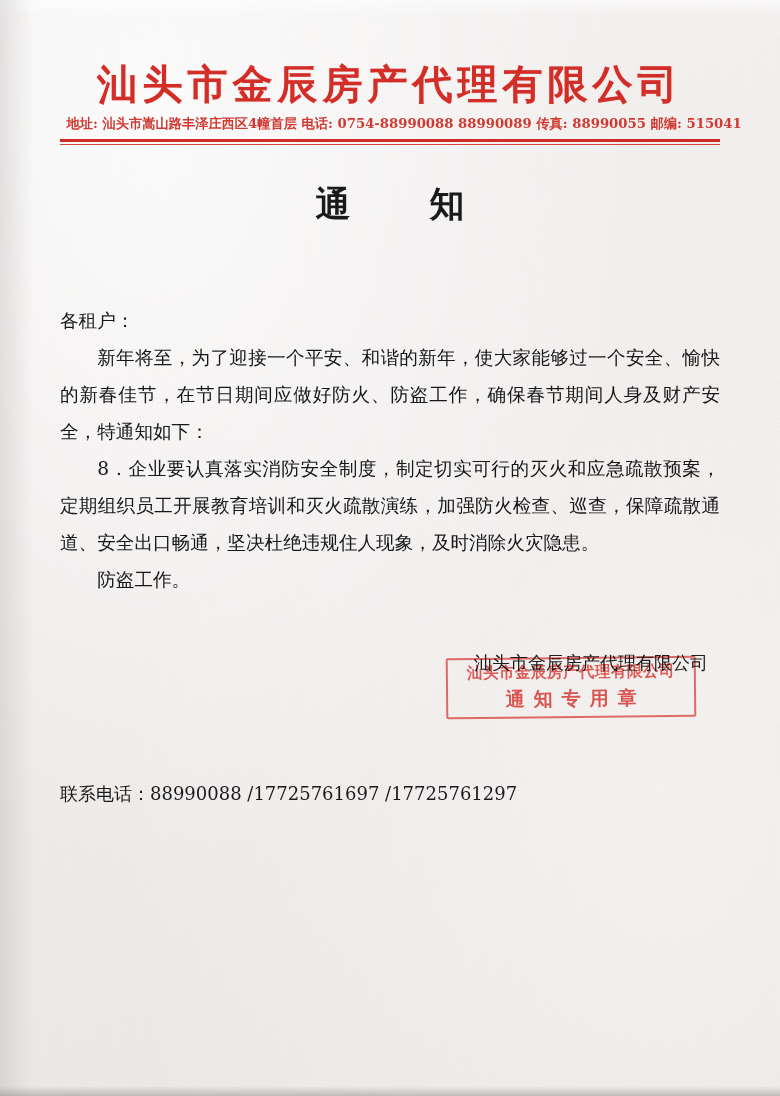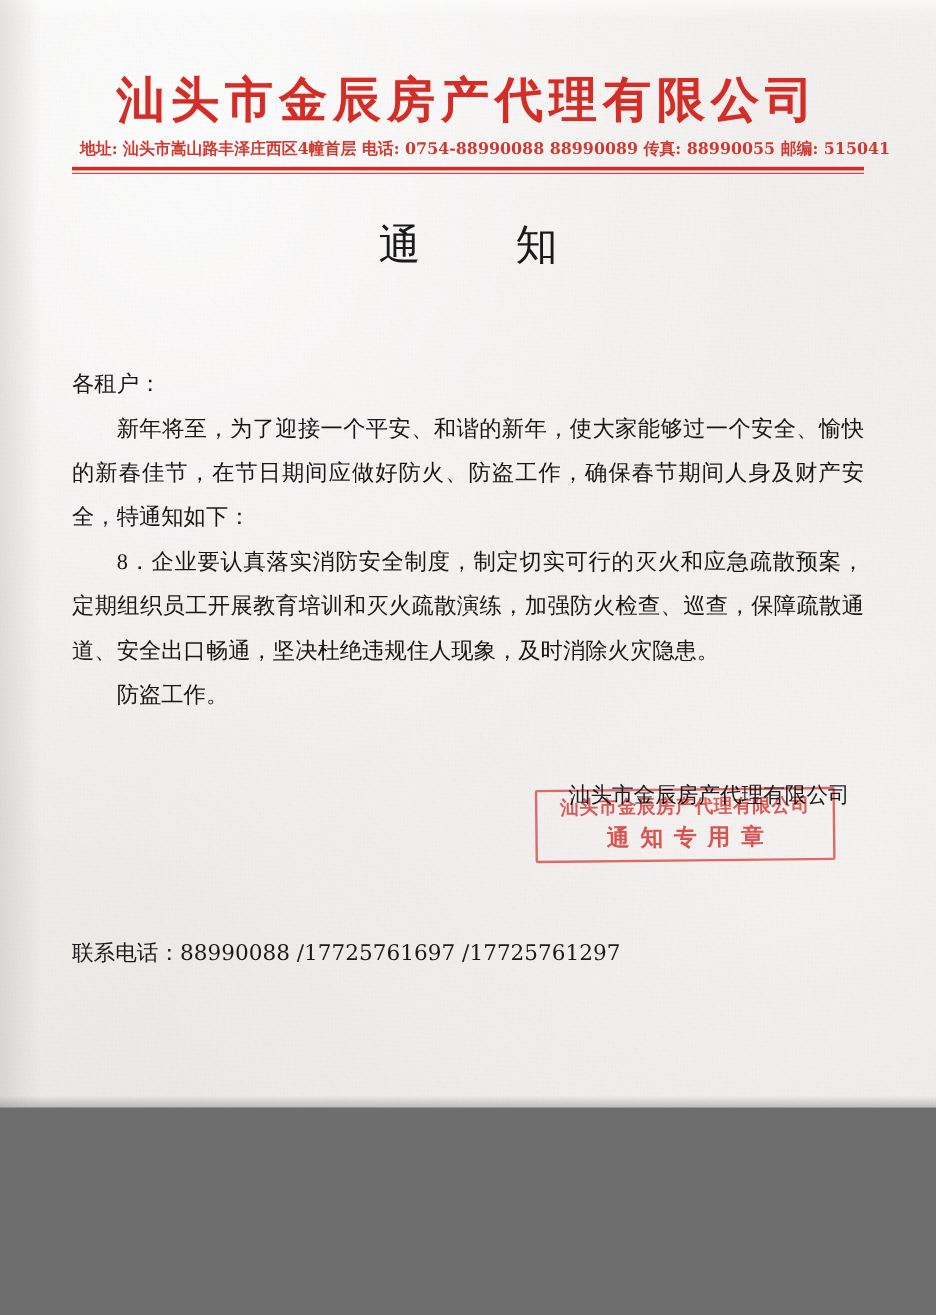--- a/index.html
+++ b/index.html
@@ -4,21 +4,21 @@
 <style>
   html, body {
     margin: 0;
     padding: 0;
     background: #6e6e6e;
   }
 
   .page {
     position: relative;
     width: 780px;
-    height: 923px;
+    height: 1096px;
     overflow: hidden;
     background:
       radial-gradient(ellipse at 20% 12%, rgba(255,255,255,0.75) 0%, rgba(255,255,255,0) 55%),
       radial-gradient(ellipse at 85% 75%, rgba(250,248,248,0.55) 0%, rgba(255,255,255,0) 60%),
       linear-gradient(168deg, #f4f2f1 0%, #f1eeed 30%, #eeebe9 62%, #eae7e5 100%);
     font-family: "DejaVu Sans", "Liberation Sans", sans-serif;
     color: #1d1d1d;
     box-sizing: border-box;
   }
 
@@ -94,21 +94,21 @@
     height: 1px;
     background: #d5443d;
   }
 
   
   .doc-title {
     margin-top: 36px;
     text-align: center;
     font-family: "DejaVu Serif", "Liberation Serif", serif;
     font-size: 35px;
-    font-weight: normal;
+    font-weight: bold;
     letter-spacing: 22px;
     text-indent: 22px;
     color: #1a1a1a;
   }
 
   
   .body-block {
     margin-top: 74px;
     font-family: "DejaVu Serif", "Liberation Serif", serif;
     font-size: 18.6px;
@@ -118,21 +118,20 @@
     text-justify: inter-character;
   }
   .salutation {
     margin: 0 0 0 0;
   }
   .para {
     margin: 0;
     text-indent: 2em;
     text-align: justify;
     text-justify: inter-character;
-    font-family: Liberation Serif, serif;
   }
 
   
   .signature-area {
     position: relative;
     margin-top: 48px;
     height: 96px;
   }
   .signature-lines {
     position: absolute;

